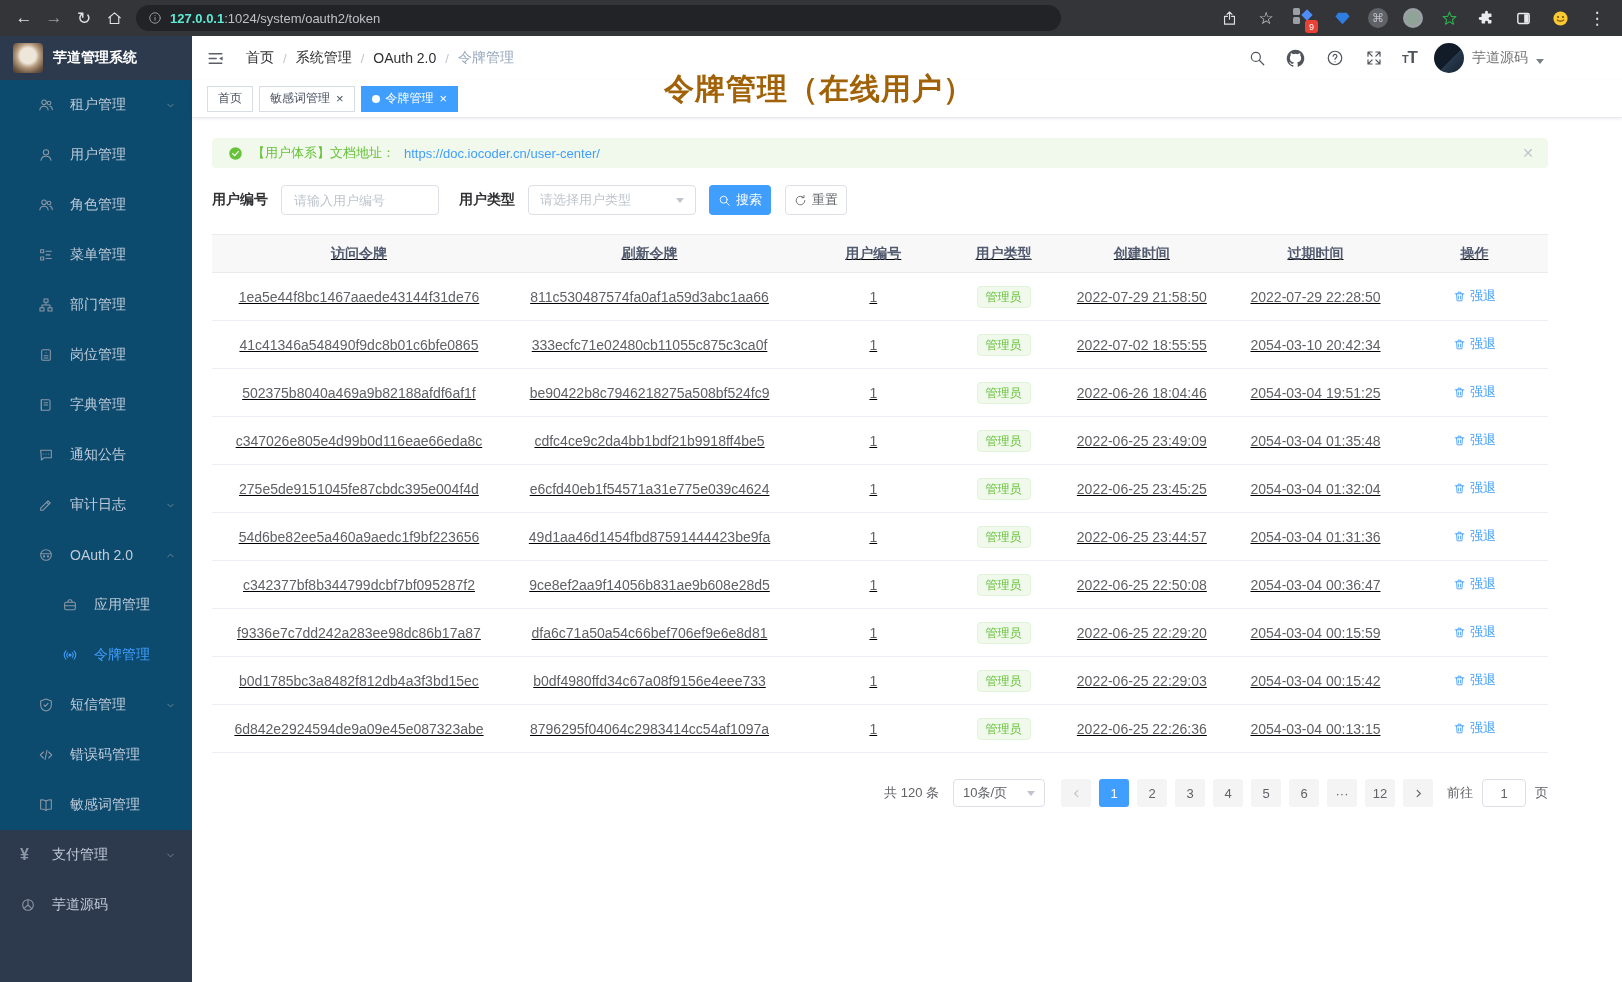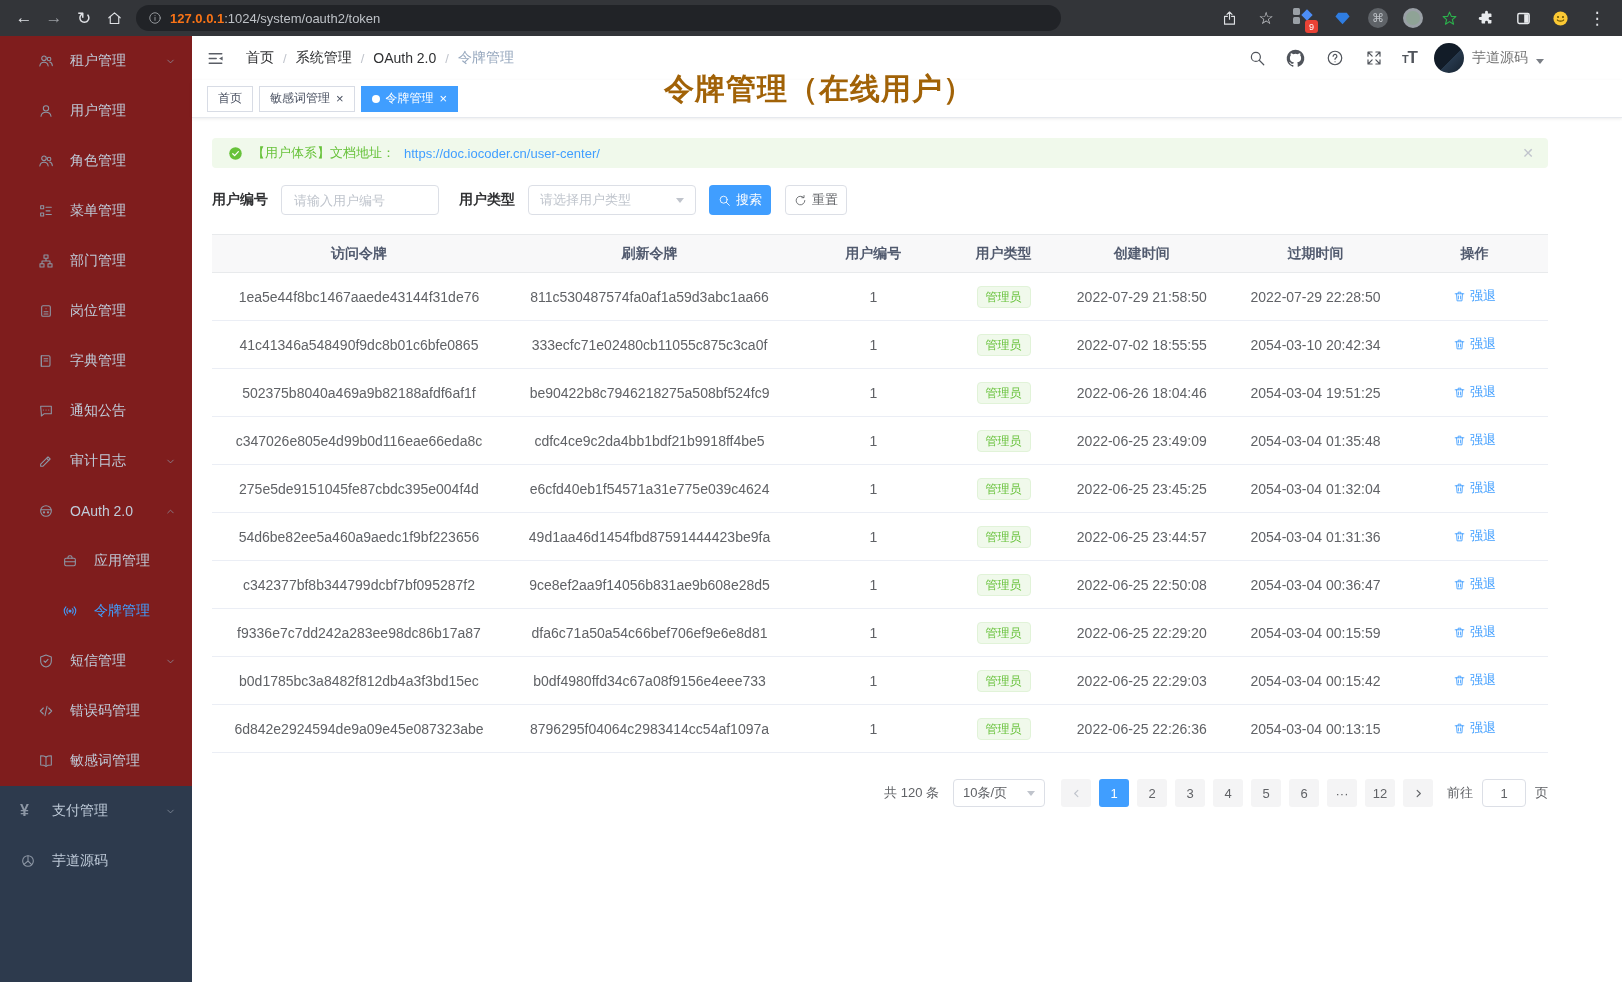--- a/index.html
+++ b/index.html
@@ -11,21 +11,21 @@
   .chrome { height:36px; background:#333539; display:flex; align-items:center; padding:0 10px; }
   .c-nav { display:flex; align-items:center; gap:2px; }
   .chrome-btn { width:28px; height:28px; border-radius:50%; display:flex; align-items:center;
     justify-content:center; color:#dfe1e5; font-size:17px; cursor:pointer; }
   .chrome-btn.dim { color:#9b9ea3; }
   .chrome-btn svg { width:17px; height:17px; }
   .url-bar { flex:1; max-width:925px; height:26px; margin:0 12px 0 8px; background:#212327;
     border-radius:13px; display:flex; align-items:center; padding:0 12px; gap:8px;
     font-size:13px; cursor:text; }
   .url-bar svg { width:14px; height:14px; color:#9b9ea3; flex-shrink:0; }
-  .url-host { color:#f97316; font-weight:bold; }
+  .url-host { color:#5eead4; font-weight:bold; }
   .url-path { color:#bdc1c6; }
   .c-right { display:flex; align-items:center; gap:15px; margin-left:auto; padding-right:4px; }
   .c-ic { display:flex; align-items:center; justify-content:center; width:22px; height:22px;
     color:#dfe1e5; cursor:pointer; font-size:17px; }
   .c-ic svg { width:17px; height:17px; }
   .ext-cluster { position:relative; width:24px; height:24px; cursor:pointer; }
   .ext-sq1,.ext-sq2 { position:absolute; width:7px; height:7px; background:#9aa0a6; border-radius:1.5px; left:1px; }
   .ext-sq1{ top:2px; } .ext-sq2{ top:11px; }
   .ext-diamond { position:absolute; width:8px; height:8px; background:#4d8ef7; transform:rotate(45deg); left:11px; top:5px; }
   .ext-badge { position:absolute; right:-2px; bottom:-3px; min-width:13px; height:13px; background:#e94235;
@@ -36,21 +36,21 @@
 
   
   .app { display:flex; height:946px; }
   .sidebar { width:192px; flex-shrink:0; background:#1f2d3d; display:flex; flex-direction:column; }
   .logo-bar { height:44px; background:#2d3a4d; display:flex; align-items:center; padding:0 13px; gap:10px; flex-shrink:0; }
   .logo-img { width:30px; height:30px; border-radius:4px; flex-shrink:0;
     background:radial-gradient(circle at 50% 42%, #efe6da 0 34%, #b59a7d 52%, #6e5743 78%, #4a3a2c); }
   .logo-title { color:#fff; font-size:14px; font-weight:bold; white-space:nowrap; }
   .menu { flex:1; display:flex; flex-direction:column; overflow:hidden; }
   .menu-item { height:50px; flex-shrink:0; display:flex; align-items:center; position:relative;
-    font-size:14px; color:#bfcbd9; cursor:pointer; background:#7f1d1d; }
+    font-size:14px; color:#bfcbd9; cursor:pointer; background:#0c4a6e; }
   .menu-item.level-1 { padding-left:38px; }
   .menu-item.level-2 { padding-left:62px; }
   .menu-item.level-0 { padding-left:20px; background:#2d3a4d; }
   .mi-icon { width:18px; margin-right:14px; color:#8d97a5; display:flex; align-items:center; font-size:15px; }
   .mi-icon svg { width:16px; height:16px; }
   .mi-arrow { position:absolute; right:16px; color:#8d97a5; display:flex; }
   .mi-arrow svg { width:11px; height:11px; }
   .mi-arrow.up { transform:rotate(180deg); }
   .menu-item.active, .menu-item.active .mi-icon { color:#409eff; }
   .menu-fill { flex:1; background:#2d3a4d; }
@@ -107,21 +107,21 @@
     cursor:pointer; margin-right:13px; }
   .sel-arrow { width:0; height:0; border-left:4px solid transparent; border-right:4px solid transparent;
     border-top:5px solid #c0c4cc; }
   .btn { height:30px; border-radius:4px; font-size:13px; display:inline-flex; align-items:center;
     gap:5px; padding:0 8px; cursor:pointer; border:1px solid transparent; white-space:nowrap; }
   .btn svg { width:13px; height:13px; }
   .btn-primary { background:#409eff; color:#fff; margin-right:14px; }
   .btn-plain { background:#fff; border-color:#dcdfe6; color:#606266; }
 
   .table-wrap { margin-top:18px; width:1336px; }
-  table { width:100%; border-collapse:collapse; table-layout:fixed; }
+  table { width:100%; border-collapse:collapse; table-layout:fixed;text-decoration:underline; }
   thead th { height:38px; background:#f8f8f9; color:#515a6e; font-size:14px; font-weight:bold;
     border-top:1px solid #e8eaec; border-bottom:1px solid #e8eaec; text-align:center; }
   tbody td { height:48px; border-bottom:1px solid #ebeef5; color:#606266; font-size:14px;
     text-align:center; white-space:nowrap; overflow:hidden; text-overflow:ellipsis; }
   .badge-admin { display:inline-block; background:#f0f9eb; border:1px solid #e1f3d8; color:#67c23a;
     font-size:12px; line-height:18px; padding:1px 8px; border-radius:4px; }
   .action-link { color:#409eff; font-size:13px; display:inline-flex; align-items:center; gap:4px; cursor:pointer; }
   .action-link svg { width:13px; height:13px; }
 
   .pagination { margin-top:26px; width:1336px; display:flex; align-items:center;
@@ -206,20 +206,24 @@
           <circle cx="15.5" cy="10" r="1.4" style="fill:#5f4b00;stroke:none"></circle>
           <path d="M7.5 14c1.2 2.2 7.8 2.2 9 0" style="stroke:#5f4b00"></path>
         </svg>
     </span>
     <span class="c-ic">⋮</span>
   </div>
 </div>
 
 <div class="app">
   <aside class="sidebar">
+    <div class="logo-bar">
+      <span class="logo-img"></span>
+      <span class="logo-title">芋道管理系统</span>
+    </div>
     <nav class="menu" id="menu">
         <div class="menu-item level-1">
           <span class="mi-icon">
             <svg viewBox="0 0 24 24">
               <circle cx="9" cy="8" r="3.4"></circle>
               <path d="M2.8 19.5c.5-4 3.3-5.6 6.2-5.6s5.7 1.6 6.2 5.6"></path>
               <circle cx="16.6" cy="9" r="2.7"></circle>
               <path d="M17.6 13.6c2.3.6 3.6 2.3 3.9 5.3"></path>
             </svg>
           </span>

